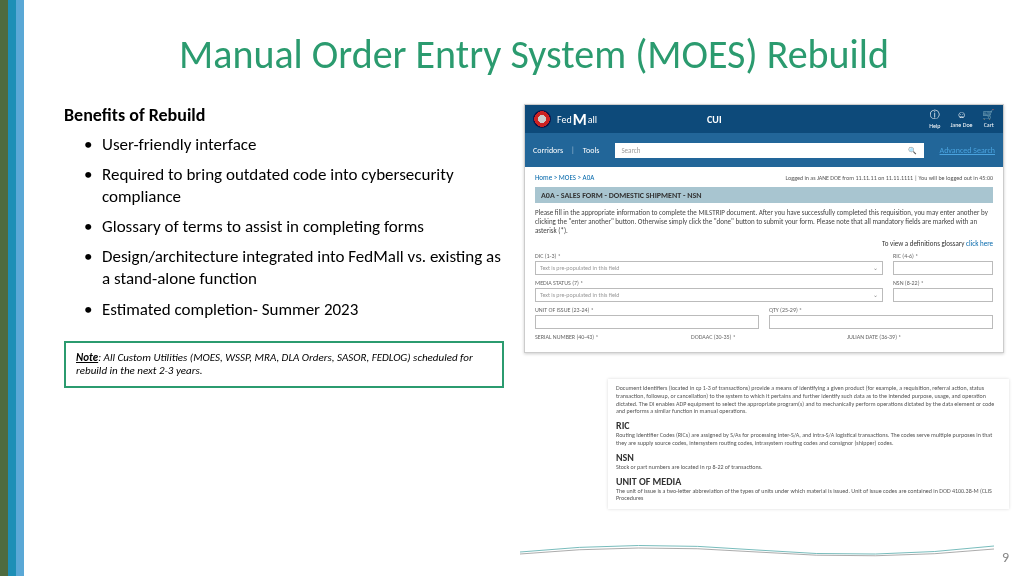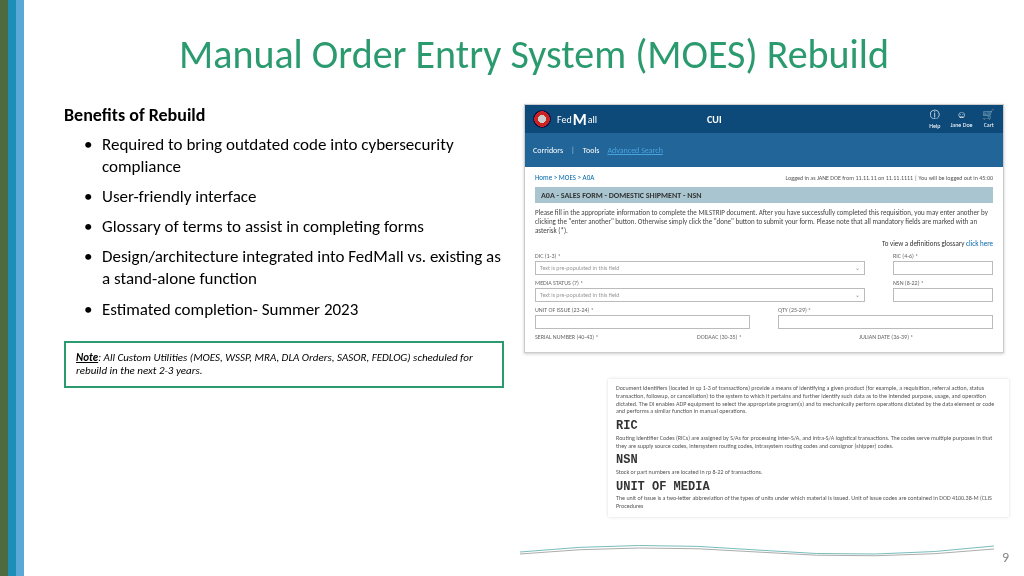--- a/index.html
+++ b/index.html
@@ -39,47 +39,47 @@
 .search-box { background: #fff; flex: 1; display: flex; align-items: center; padding: 2px 6px; height: 15px; color: #999; margin: 0 8px; }
 .search-box .mag { margin-left: auto; color: #555; }
 .adv { color: #4aa3df; text-decoration: underline; font-size: 8px; }
 .mock-body { padding: 6px 10px; background: #fff; }
 .bc { color: #0066aa; font-size: 7px; }
 .logstrip { font-size: 6px; color: #555; text-align: right; margin-top: -8px; }
 .form-head { background: #a8c5d0; padding: 3px 6px; font-weight: bold; font-size: 8px; margin: 5px 0; }
 .intro { font-size: 7px; color: #444; line-height: 1.3; }
 .glossary { text-align: right; font-size: 7px; margin: 4px 0; }
 .glossary a { color: #0066aa; }
-.frow { display: flex; gap: 28px; margin-bottom: 4px; }
+.frow { display: flex; gap: 10px; margin-bottom: 4px; }
 .ffield { flex: 1; }
 .ffield.narrow { flex: 0 0 100px; }
 .ffield label { display: block; font-size: 6px; color: #666; margin-bottom: 1px; }
 .ffield .inp { border: 1px solid #bbb; height: 14px; padding: 2px 4px; font-size: 6px; color: #999; display: flex; align-items: center; background: #fff; }
 .ffield .inp .chev { margin-left: auto; color: #888; }
 .overlay-help { position: absolute; left: 84px; right: -5px; top: 275px; background: rgba(255,255,255,0.96); padding: 6px 8px; font-size: 6px; color: #555; line-height: 1.3; box-shadow: 0 0 3px rgba(0,0,0,0.15); }
-.overlay-help .t { font-weight: bold; color: #333; margin-top: 3px; font-size: 12px; font-family: Liberation Mono, monospace; }
+.overlay-help .t { font-weight: bold; color: #333; margin-top: 3px; font-size: 10px; }
 </style>
 </head>
 <body>
 
 <div class="stripes">
   <div class="stripe s1"></div>
     <div class="stripe s2"></div>
     <div class="stripe s3"></div>
 </div>
 
 <div class="content">
   <h1>Manual Order Entry System (MOES) Rebuild</h1>
 
   <div class="columns">
     <div class="left">
       <h2>Benefits of Rebuild</h2>
       <ul>
+        <li>User-friendly interface</li>
         <li>Required to bring outdated code into cybersecurity compliance</li>
-        <li>User-friendly interface</li>
         <li>Glossary of terms to assist in completing forms</li>
         <li>Design/architecture integrated into FedMall vs. existing as a stand-alone function</li>
         <li>Estimated completion- Summer 2023</li>
       </ul>
       <div class="note-box">
         <span class="label">Note</span><span>: All Custom Utilities (MOES, WSSP, MRA, DLA Orders, SASOR, FEDLOG) scheduled for rebuild in the next 2-3 years.</span>
       </div>
     </div>
 
     <div class="right">
@@ -104,20 +104,24 @@
             <div class="ticon">
                 <span class="ig">🛒</span>
                 <span>Cart</span>
               </div>
           </div>
         </div>
         <div class="mock-nav">
           <span class="navlink">Corridors</span>
           <span class="navlink" style="opacity:.5">|</span>
           <span class="navlink">Tools</span>
+          <div class="search-box">
+            <span>Search</span>
+            <span class="mag">🔍</span>
+          </div>
           <span class="adv">Advanced Search</span>
         </div>
         <div class="mock-body">
           <div class="bc">Home &gt; MOES &gt; A0A</div>
           <div class="logstrip">Logged in as JANE DOE from 11.11.11 on 11.11.1111 | You will be logged out in 45:00</div>
           <div class="form-head">A0A - SALES FORM - DOMESTIC SHIPMENT - NSN</div>
           <div class="intro">Please fill in the appropriate information to complete the MILSTRIP document. After you have successfully completed this requisition, you may enter another by clicking the "enter another" button. Otherwise simply click the "done" button to submit your form. Please note that all mandatory fields are marked with an asterisk (*).</div>
           <div class="glossary">
             <span>To view a definitions glossary </span><a>click here</a>
           </div>

